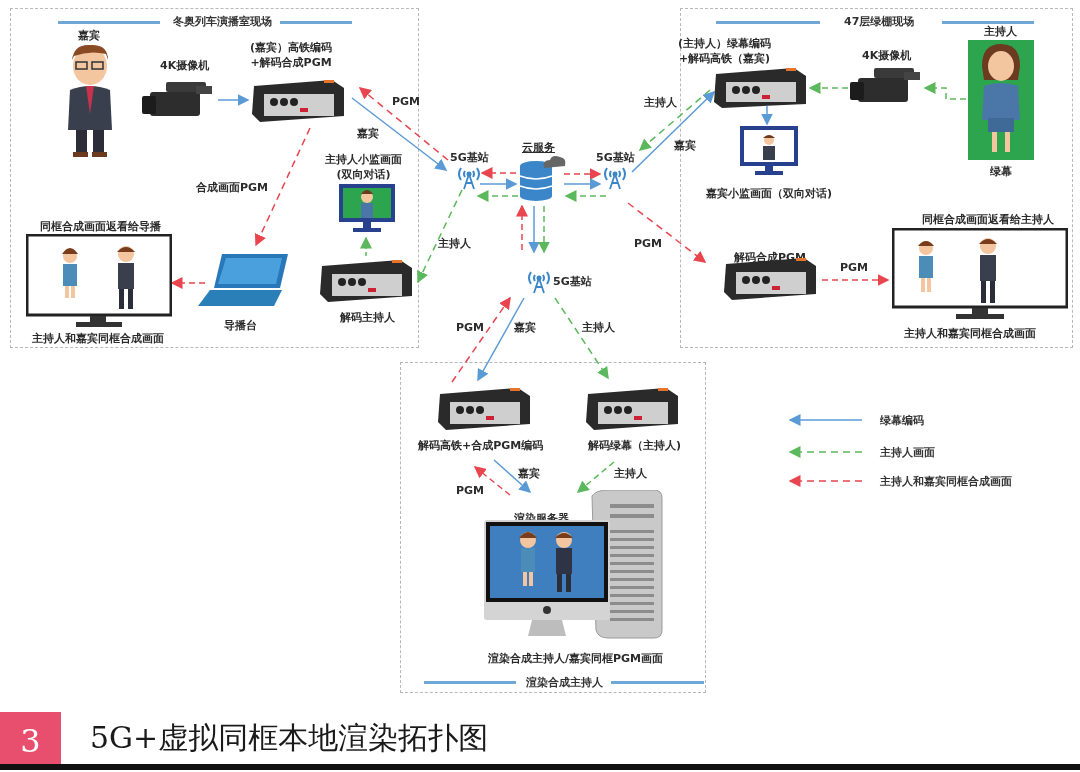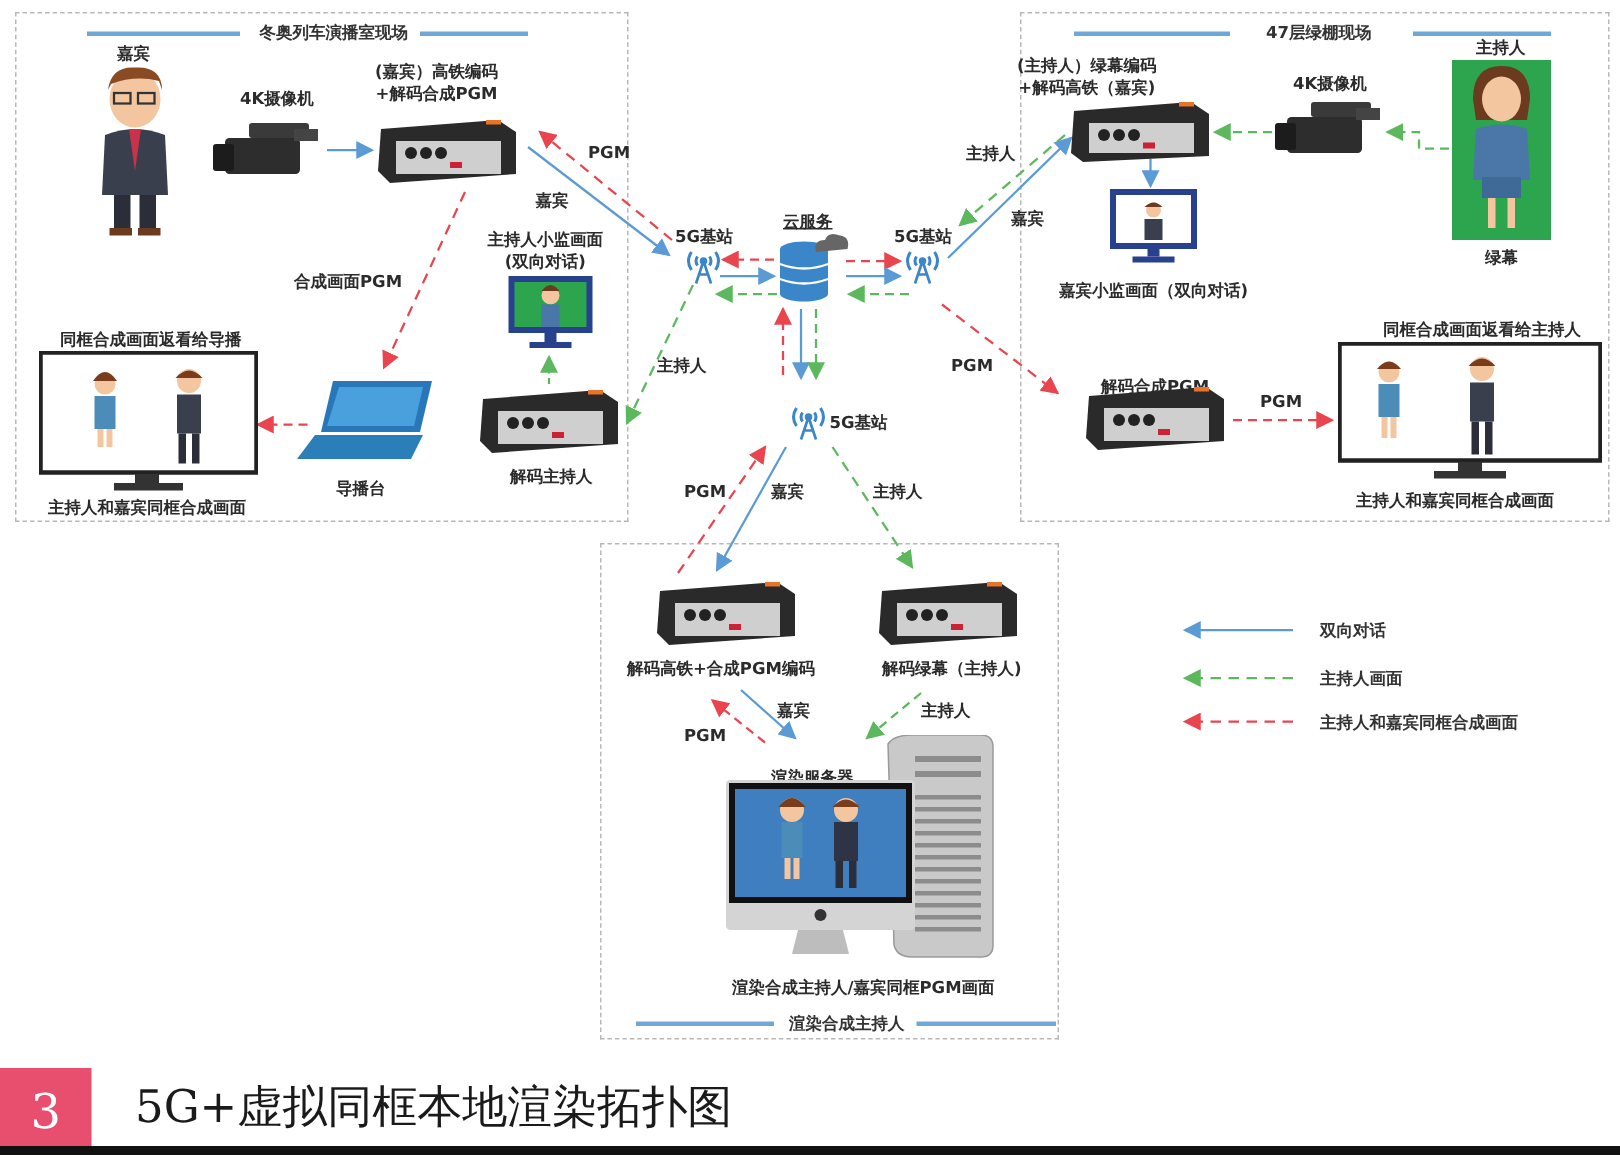--- a/index.html
+++ b/index.html
@@ -350,19 +350,19 @@
   <circle cx="80" cy="50" r="8" fill="#f3c6a0"></circle>
     <path d="M71,48 Q80,38 89,48 Z" fill="#7a3d1c"></path>
   <rect x="72" y="58" width="16" height="26" fill="#2e3346"></rect>
   <rect x="73" y="84" width="5" height="18" fill="#2b2e38"></rect>
     <rect x="82" y="84" width="5" height="18" fill="#2b2e38"></rect>
   <circle cx="63" cy="120" r="4" fill="#333"></circle>
   <path d="M48,130 L78,130 L82,146 L44,146 Z" fill="#bdbdbd"></path>
 </svg>
 <div class="lbl" style="left:488px; top:651px;">渲染合成主持人/嘉宾同框PGM画面</div>
 
-<div class="legend-text" style="left:880px; top:413px;">双向对话</div>
+<div class="legend-text" style="left:880px; top:413px;">绿幕编码</div>
 <div class="legend-text" style="left:880px; top:445px;">主持人画面</div>
 <div class="legend-text" style="left:880px; top:474px;">主持人和嘉宾同框合成画面</div>
 
 <div class="footer-num">3</div>
 <div class="footer-title">5G+虚拟同框本地渲染拓扑图</div>
 <div class="footer-rule"></div>
 
 </body></html>

